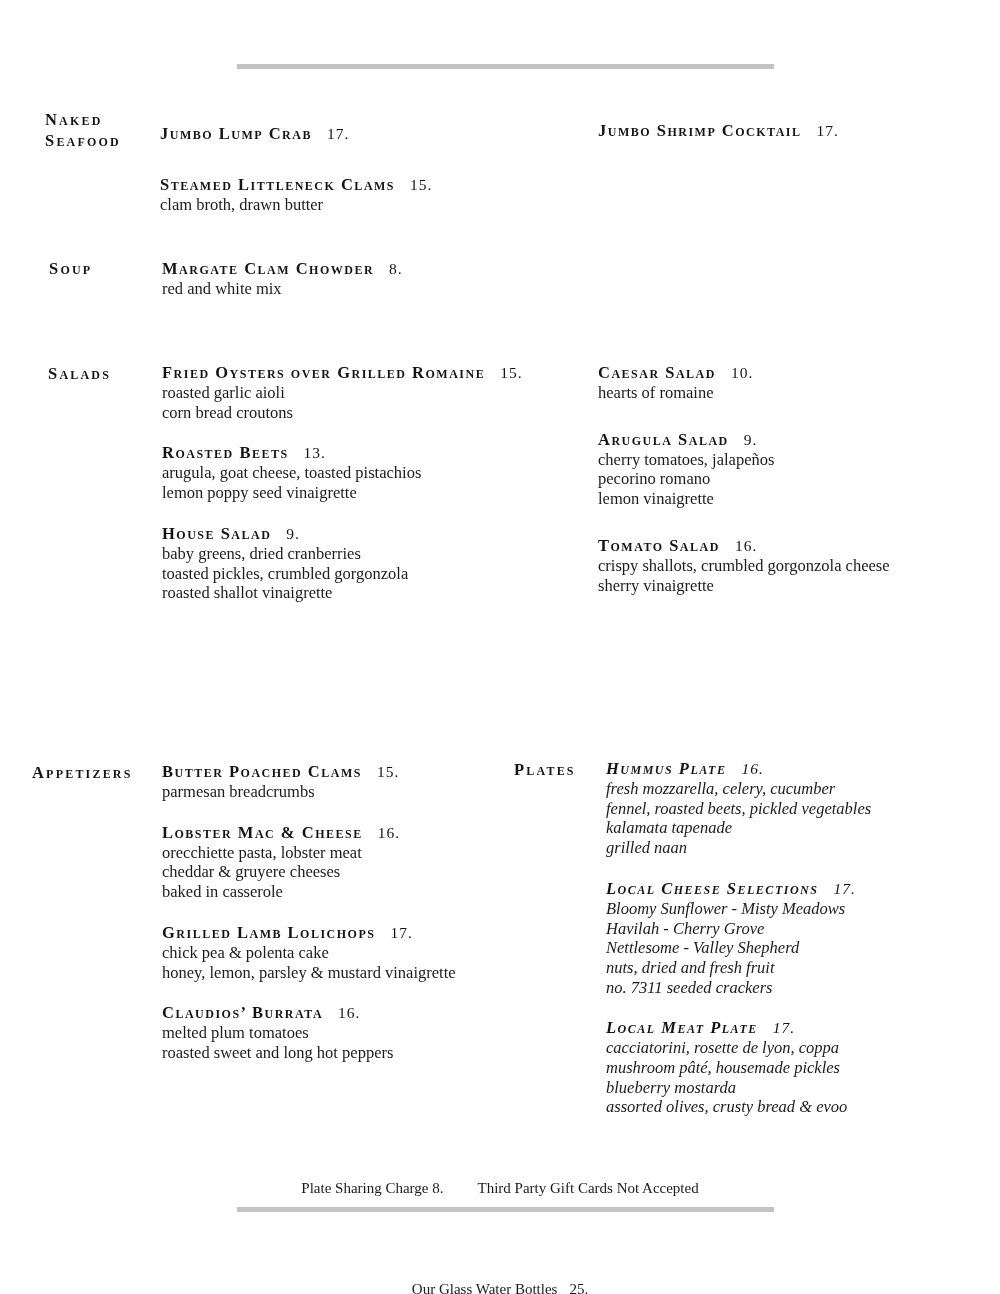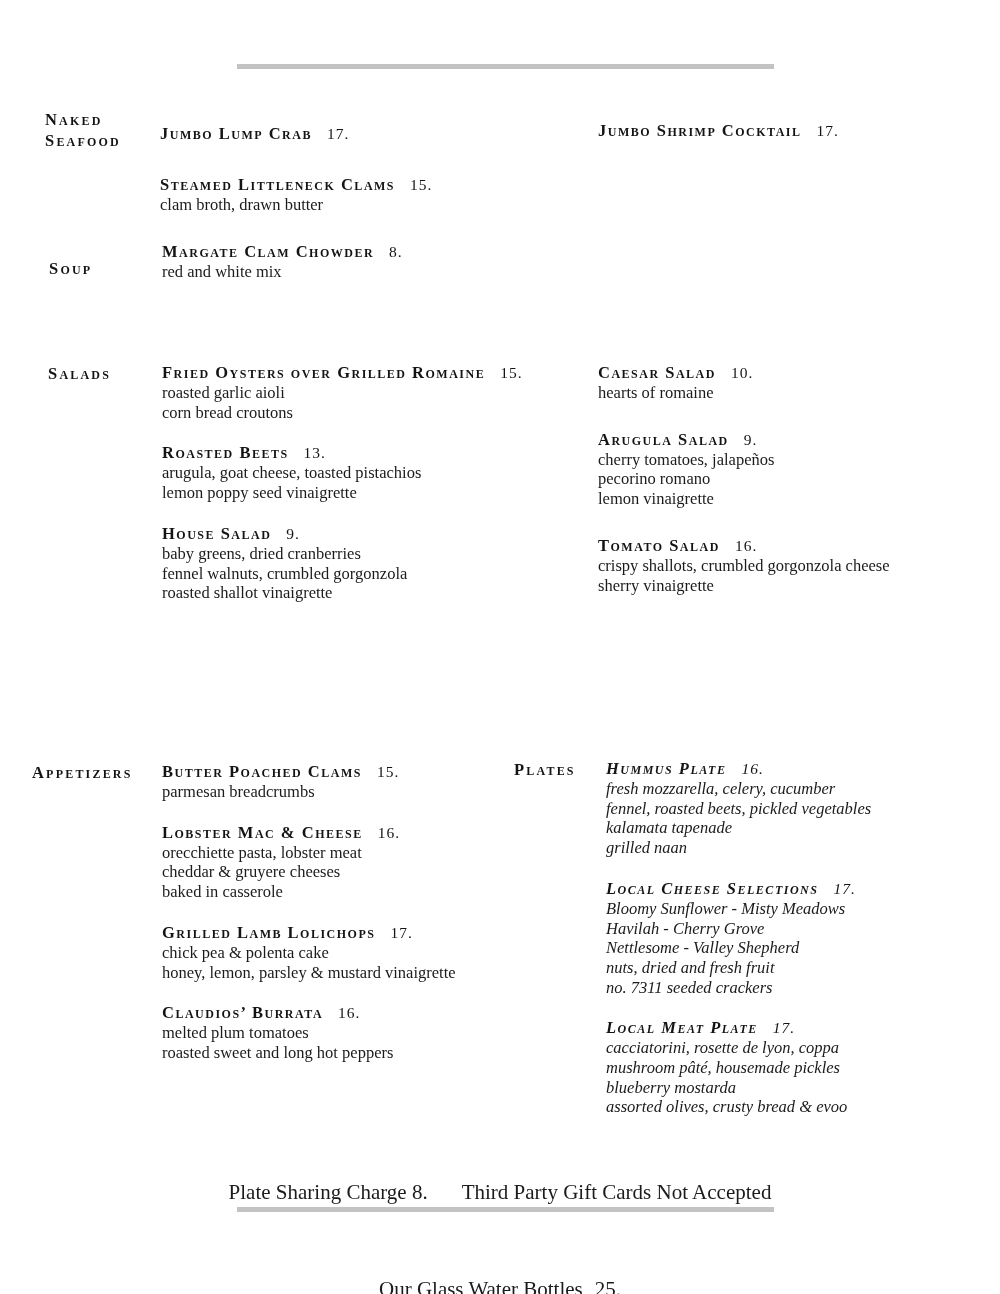--- a/index.html
+++ b/index.html
@@ -56,21 +56,21 @@
   .dline{
     font-size:16.5px;
     line-height:19.7px;
     color:#1b1b1b;
   }
   .footer-center{
     position:absolute;
     left:0;
     width:1000px;
     text-align:center;
-    font-size:21px;
+    font-size:15px;
     color:#1b1b1b;
   }
   #footer-notes{top:1180px;}
   #footer-notes .gap{display:inline-block;width:34px;}
   #water{top:1279px;line-height:20px;}
   #water .wprice{margin-left:12px;}
 </style>
 </head>
 <body>
 
@@ -91,21 +91,21 @@
   </div>
 
   <div class="col" id="ns-col2" style="left:598px;top:121px;">
     <div class="item">
       <div class="name-row"><span class="iname">Jumbo Shrimp Cocktail</span><span class="iprice">17.</span></div>
     </div>
   </div>
 
   <div class="section-label" id="label-soup" style="left:49px;top:258px;">Soup</div>
 
-  <div class="col" id="soup-col1" style="left:162px;top:242px;">
+  <div class="col" id="soup-col1" style="left:162px;top:259px;">
     <div class="item">
       <div class="name-row"><span class="iname">Margate Clam Chowder</span><span class="iprice">8.</span></div>
       <div class="dline">red and white mix</div>
     </div>
   </div>
 
   <div class="section-label" id="label-salads" style="left:48px;top:363px;">Salads</div>
 
   <div class="col" id="salads-col1" style="left:162px;top:363px;">
     <div class="item">
@@ -114,21 +114,21 @@
       <div class="dline">corn bread croutons</div>
     </div>
     <div class="item">
       <div class="name-row"><span class="iname">Roasted Beets</span><span class="iprice">13.</span></div>
       <div class="dline">arugula, goat cheese, toasted pistachios</div>
       <div class="dline">lemon poppy seed vinaigrette</div>
     </div>
     <div class="item">
       <div class="name-row"><span class="iname">House Salad</span><span class="iprice">9.</span></div>
       <div class="dline">baby greens, dried cranberries</div>
-      <div class="dline">fennel walnuts, crumbled gorgonzola</div>
+      <div class="dline">toasted pickles, crumbled gorgonzola</div>
       <div class="dline">roasted shallot vinaigrette</div>
     </div>
   </div>
 
   <div class="col gap-lg" id="salads-col2" style="left:598px;top:363px;">
     <div class="item">
       <div class="name-row"><span class="iname">Caesar Salad</span><span class="iprice">10.</span></div>
       <div class="dline">hearts of romaine</div>
     </div>
     <div class="item">

